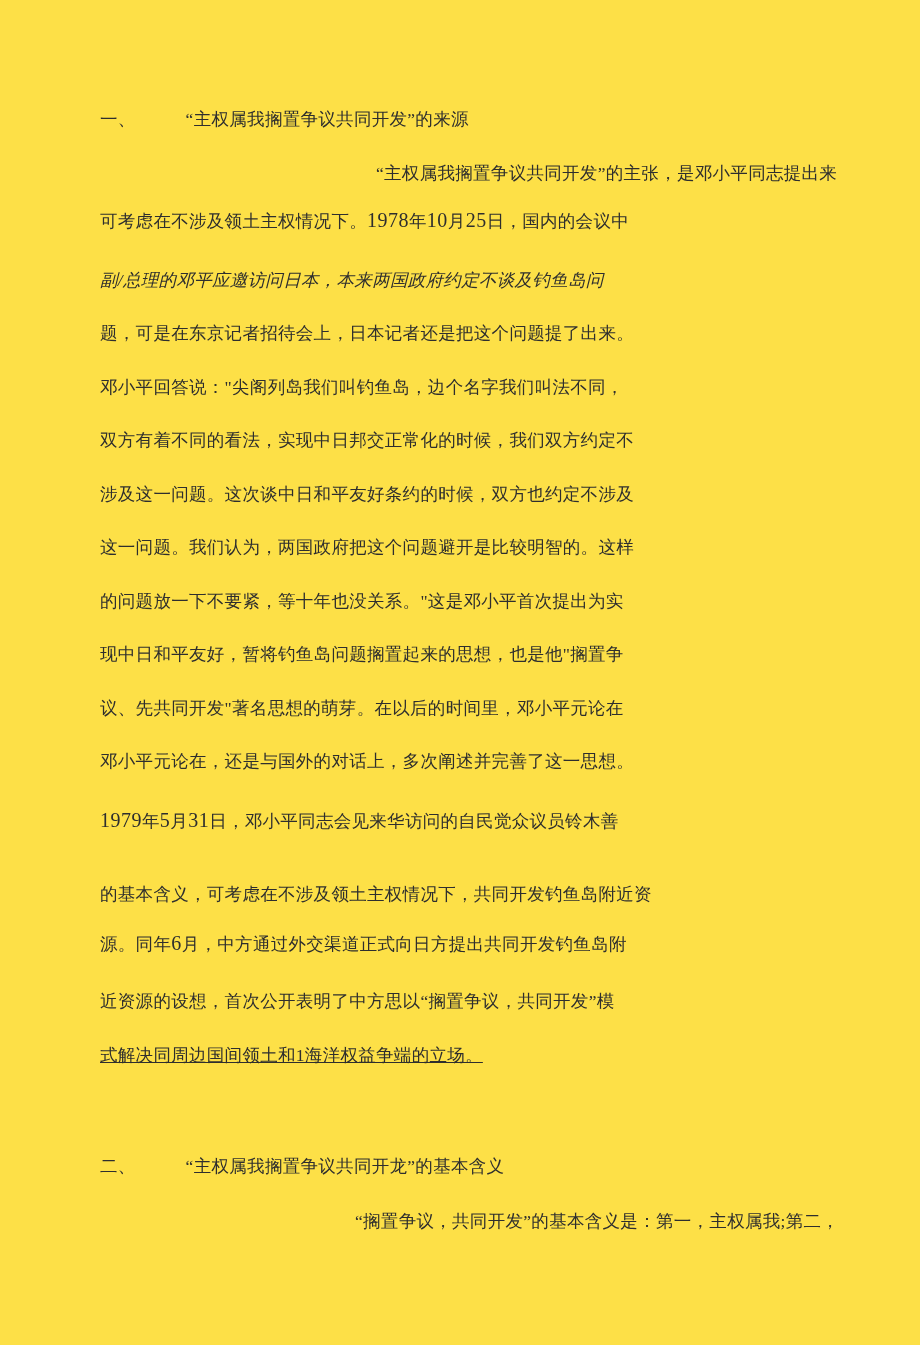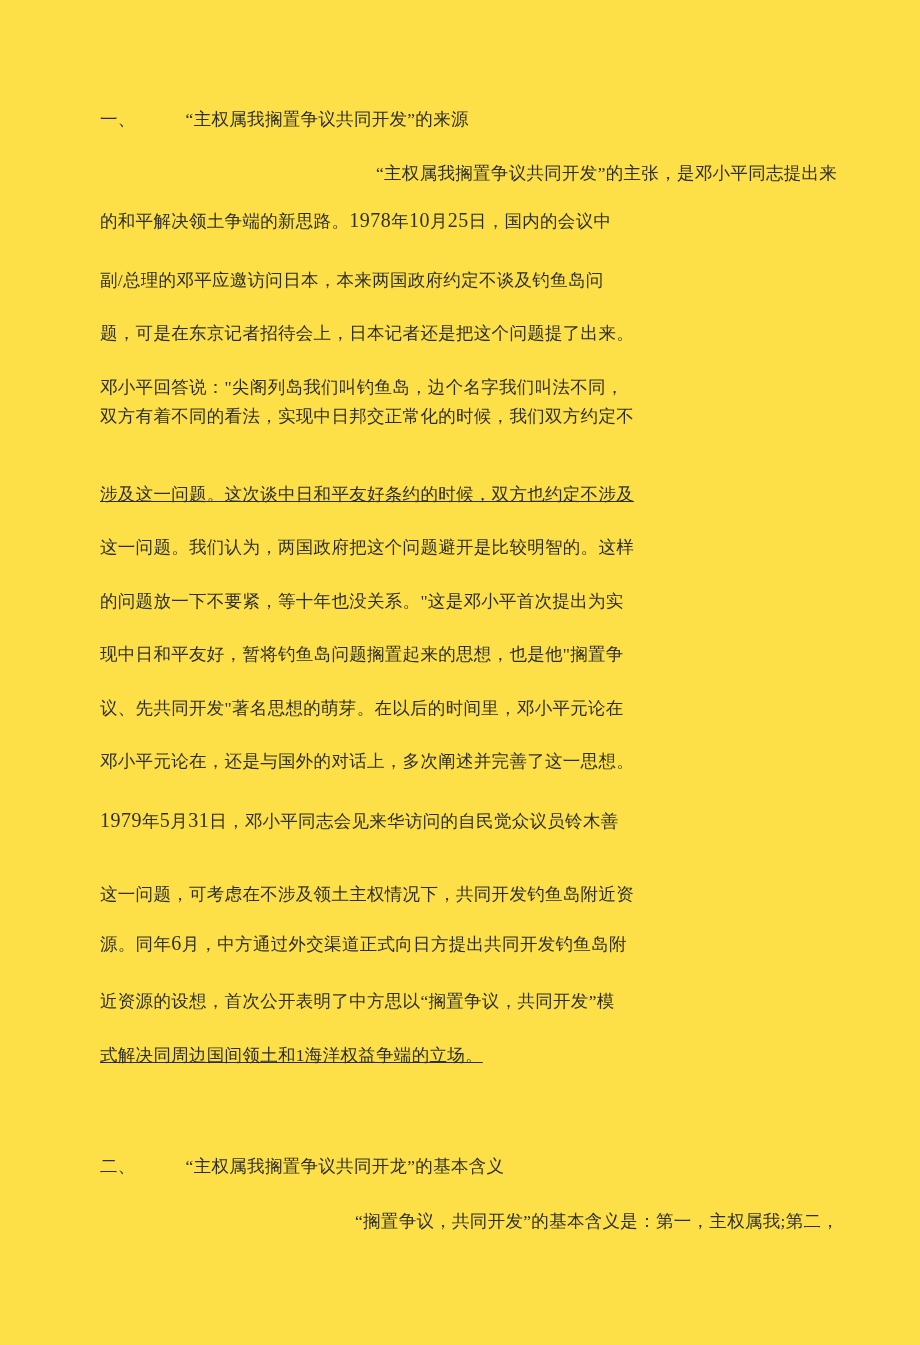--- a/index.html
+++ b/index.html
@@ -31,32 +31,32 @@
     letter-spacing: 0.5px;
   }
 </style>
 </head>
 <body>
 
 <div class="page" style="background: #fde047;">
   <div>
       <div class="line" style="left: 100px; top: 111px; color: rgb(46, 46, 46);"><span class="seg" style="margin-right: 50px;">一、</span><span class="seg">“主权属我搁置争议共同开发”的来源</span></div>
       <div class="line" style="left: 376px; top: 165px; color: rgb(46, 46, 46);"><span class="seg">“主权属我搁置争议共同开发”的主张，是邓小平同志提出来</span></div>
-      <div class="line" style="left: 100px; top: 210px; color: rgb(46, 46, 46);"><span class="seg">的和平解决领土争端的新思路。</span><span class="seg big">1978</span><span class="seg">年</span><span class="seg big">10</span><span class="seg">月</span><span class="seg big">25</span><span class="seg">日，国内的会议中</span></div>
-      <div class="line" style="left: 100px; top: 272px; color: rgb(46, 46, 46);"><span class="seg">副/总理的邓平应邀访问日本，本来两国政府约定不谈及钓鱼岛问</span></div>
+      <div class="line" style="left: 100px; top: 210px; color: rgb(46, 46, 46);"><span class="seg">可考虑在不涉及领土主权情况下。</span><span class="seg big">1978</span><span class="seg">年</span><span class="seg big">10</span><span class="seg">月</span><span class="seg big">25</span><span class="seg">日，国内的会议中</span></div>
+      <div class="line" style="left: 100px; top: 272px; color: rgb(46, 46, 46); font-style: italic;"><span class="seg">副/总理的邓平应邀访问日本，本来两国政府约定不谈及钓鱼岛问</span></div>
       <div class="line" style="left: 100px; top: 325px; color: rgb(46, 46, 46);"><span class="seg">题，可是在东京记者招待会上，日本记者还是把这个问题提了出来。</span></div>
       <div class="line" style="left: 100px; top: 379px; color: rgb(46, 46, 46);"><span class="seg">邓小平回答说："尖阁列岛我们叫钓鱼岛，边个名字我们叫法不同，</span></div>
-      <div class="line" style="left: 100px; top: 408px; color: rgb(46, 46, 46);"><span class="seg">双方有着不同的看法，实现中日邦交正常化的时候，我们双方约定不</span></div>
-      <div class="line" style="left: 100px; top: 486px; color: rgb(46, 46, 46); text-decoration: underline;"><span class="seg">涉及这一问题。这次谈中日和平友好条约的时候，双方也约定不涉及</span></div>
+      <div class="line" style="left: 100px; top: 432px; color: rgb(46, 46, 46);"><span class="seg">双方有着不同的看法，实现中日邦交正常化的时候，我们双方约定不</span></div>
+      <div class="line" style="left: 100px; top: 486px; color: rgb(46, 46, 46);"><span class="seg">涉及这一问题。这次谈中日和平友好条约的时候，双方也约定不涉及</span></div>
       <div class="line" style="left: 100px; top: 539px; color: rgb(46, 46, 46);"><span class="seg">这一问题。我们认为，两国政府把这个问题避开是比较明智的。这样</span></div>
       <div class="line" style="left: 100px; top: 593px; color: rgb(46, 46, 46);"><span class="seg">的问题放一下不要紧，等十年也没关系。"这是邓小平首次提出为实</span></div>
       <div class="line" style="left: 100px; top: 646px; color: rgb(46, 46, 46);"><span class="seg">现中日和平友好，暂将钓鱼岛问题搁置起来的思想，也是他"搁置争</span></div>
       <div class="line" style="left: 100px; top: 700px; color: rgb(46, 46, 46);"><span class="seg">议、先共同开发"著名思想的萌芽。在以后的时间里，邓小平元论在</span></div>
       <div class="line" style="left: 100px; top: 753px; color: rgb(46, 46, 46);"><span class="seg">邓小平元论在，还是与国外的对话上，多次阐述并完善了这一思想。</span></div>
       <div class="line" style="left: 100px; top: 810px; color: rgb(46, 46, 46);"><span class="seg big">1979</span><span class="seg">年</span><span class="seg big">5</span><span class="seg">月</span><span class="seg big">31</span><span class="seg">日，邓小平同志会见来华访问的自民觉众议员铃木善</span></div>
-      <div class="line" style="left: 100px; top: 886px; color: rgb(46, 46, 46);"><span class="seg">这一问题，可考虑在不涉及领土主权情况下，共同开发钓鱼岛附近资</span></div>
+      <div class="line" style="left: 100px; top: 886px; color: rgb(46, 46, 46);"><span class="seg">的基本含义，可考虑在不涉及领土主权情况下，共同开发钓鱼岛附近资</span></div>
       <div class="line" style="left: 100px; top: 933px; color: rgb(46, 46, 46);"><span class="seg">源。同年</span><span class="seg big">6</span><span class="seg">月，中方通过外交渠道正式向日方提出共同开发钓鱼岛附</span></div>
       <div class="line" style="left: 100px; top: 993px; color: rgb(46, 46, 46);"><span class="seg">近资源的设想，首次公开表明了中方思以“搁置争议，共同开发”模</span></div>
       <div class="line" style="left: 100px; top: 1047px; color: rgb(46, 46, 46); text-decoration: underline;"><span class="seg">式解决同周边国间领土和1海洋权益争端的立场。</span></div>
       <div class="line" style="left: 100px; top: 1158px; color: rgb(46, 46, 46);"><span class="seg" style="margin-right: 50px;">二、</span><span class="seg">“主权属我搁置争议共同开龙”的基本含义</span></div>
       <div class="line" style="left: 355px; top: 1213px; color: rgb(46, 46, 46);"><span class="seg">“搁置争议，共同开发”的基本含义是：第一，主权属我;第二，</span></div>
     </div>
 </div>
 
 </body></html>

